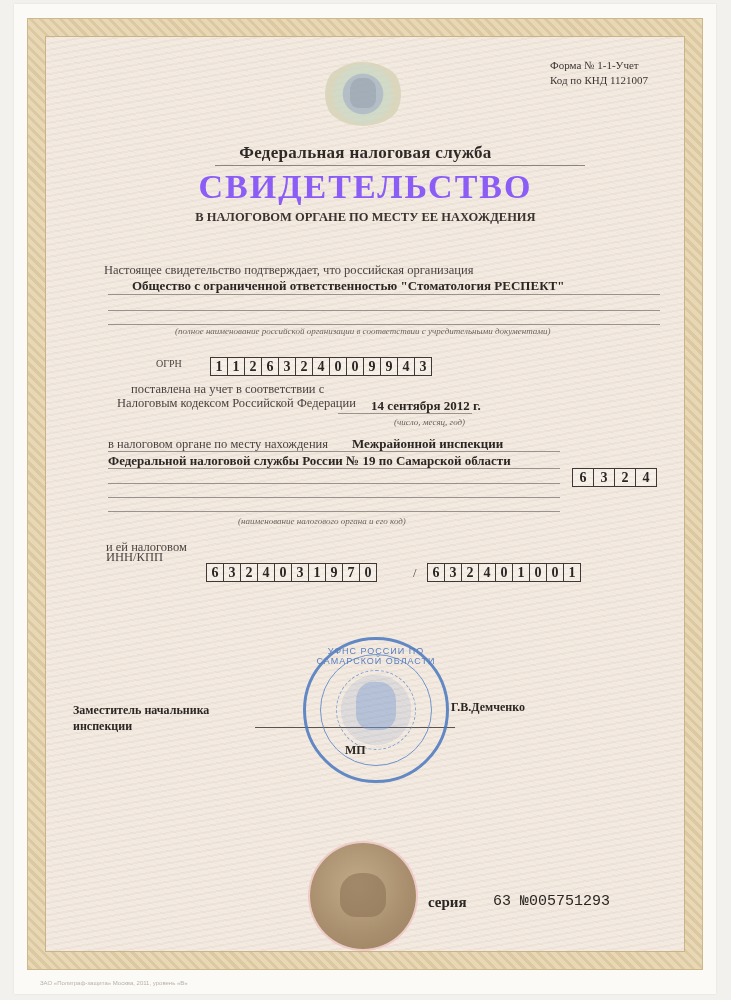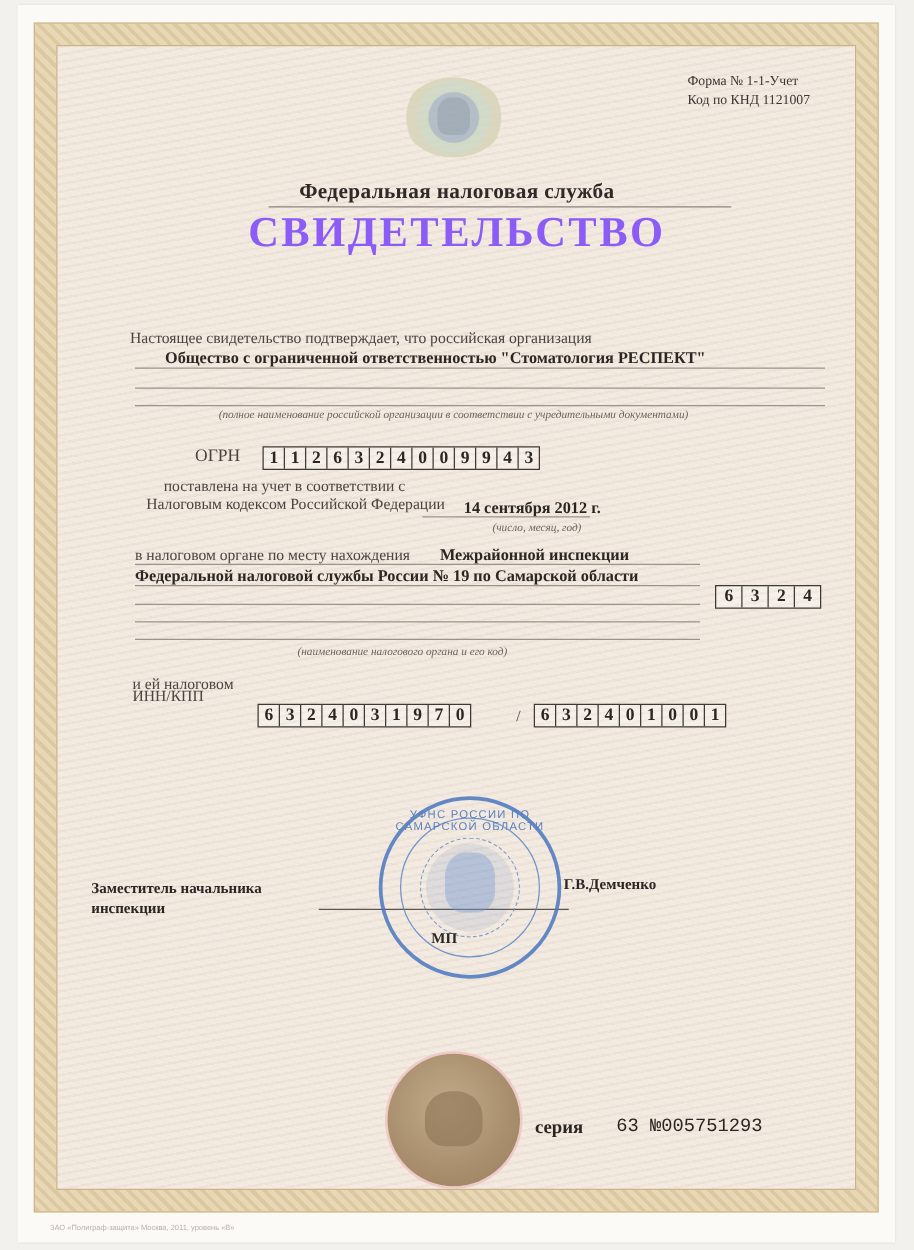--- a/index.html
+++ b/index.html
@@ -114,30 +114,31 @@
 </div>
 
 <div class="abs emblem-holo">
     <div class="eagle"></div>
   </div>
 
 <div class="abs agency">Федеральная налоговая служба</div>
 <div class="abs agency-rule"></div>
 <div class="abs title">СВИДЕТЕЛЬСТВО</div>
 <div class="abs subtitle">
+  <div>В НАЛОГОВОМ ОРГАНЕ  ПО МЕСТУ ЕЕ НАХОЖДЕНИЯ</div>
 </div>
 
 <div class="abs txt" style="left:104px; top:263px;">Настоящее свидетельство подтверждает, что российская организация</div>
 <div class="abs bold" style="left:132px; top:278px;">Общество с ограниченной ответственностью "Стоматология РЕСПЕКТ"</div>
 <div class="abs line" style="left:108px; top:294px; width:552px;"></div>
 <div class="abs line" style="left:108px; top:310px; width:552px;"></div>
 <div class="abs line" style="left:108px; top:324px; width:552px;"></div>
 <div class="abs caption" style="left:175px; top:326px;">(полное наименование российской организации в соответствии с учредительными документами)</div>
 
-<div class="abs txt" style="left:156px; top:358px; font-size:14px;">ОГРН</div>
+<div class="abs txt" style="left:156px; top:358px; font-size:10px;">ОГРН</div>
 <div class="abs boxes" style="left:210px; top:357px;">
   <div class="cell">1</div>
   <div class="cell">1</div>
   <div class="cell">2</div>
   <div class="cell">6</div>
   <div class="cell">3</div>
   <div class="cell">2</div>
   <div class="cell">4</div>
   <div class="cell">0</div>
   <div class="cell">0</div>

